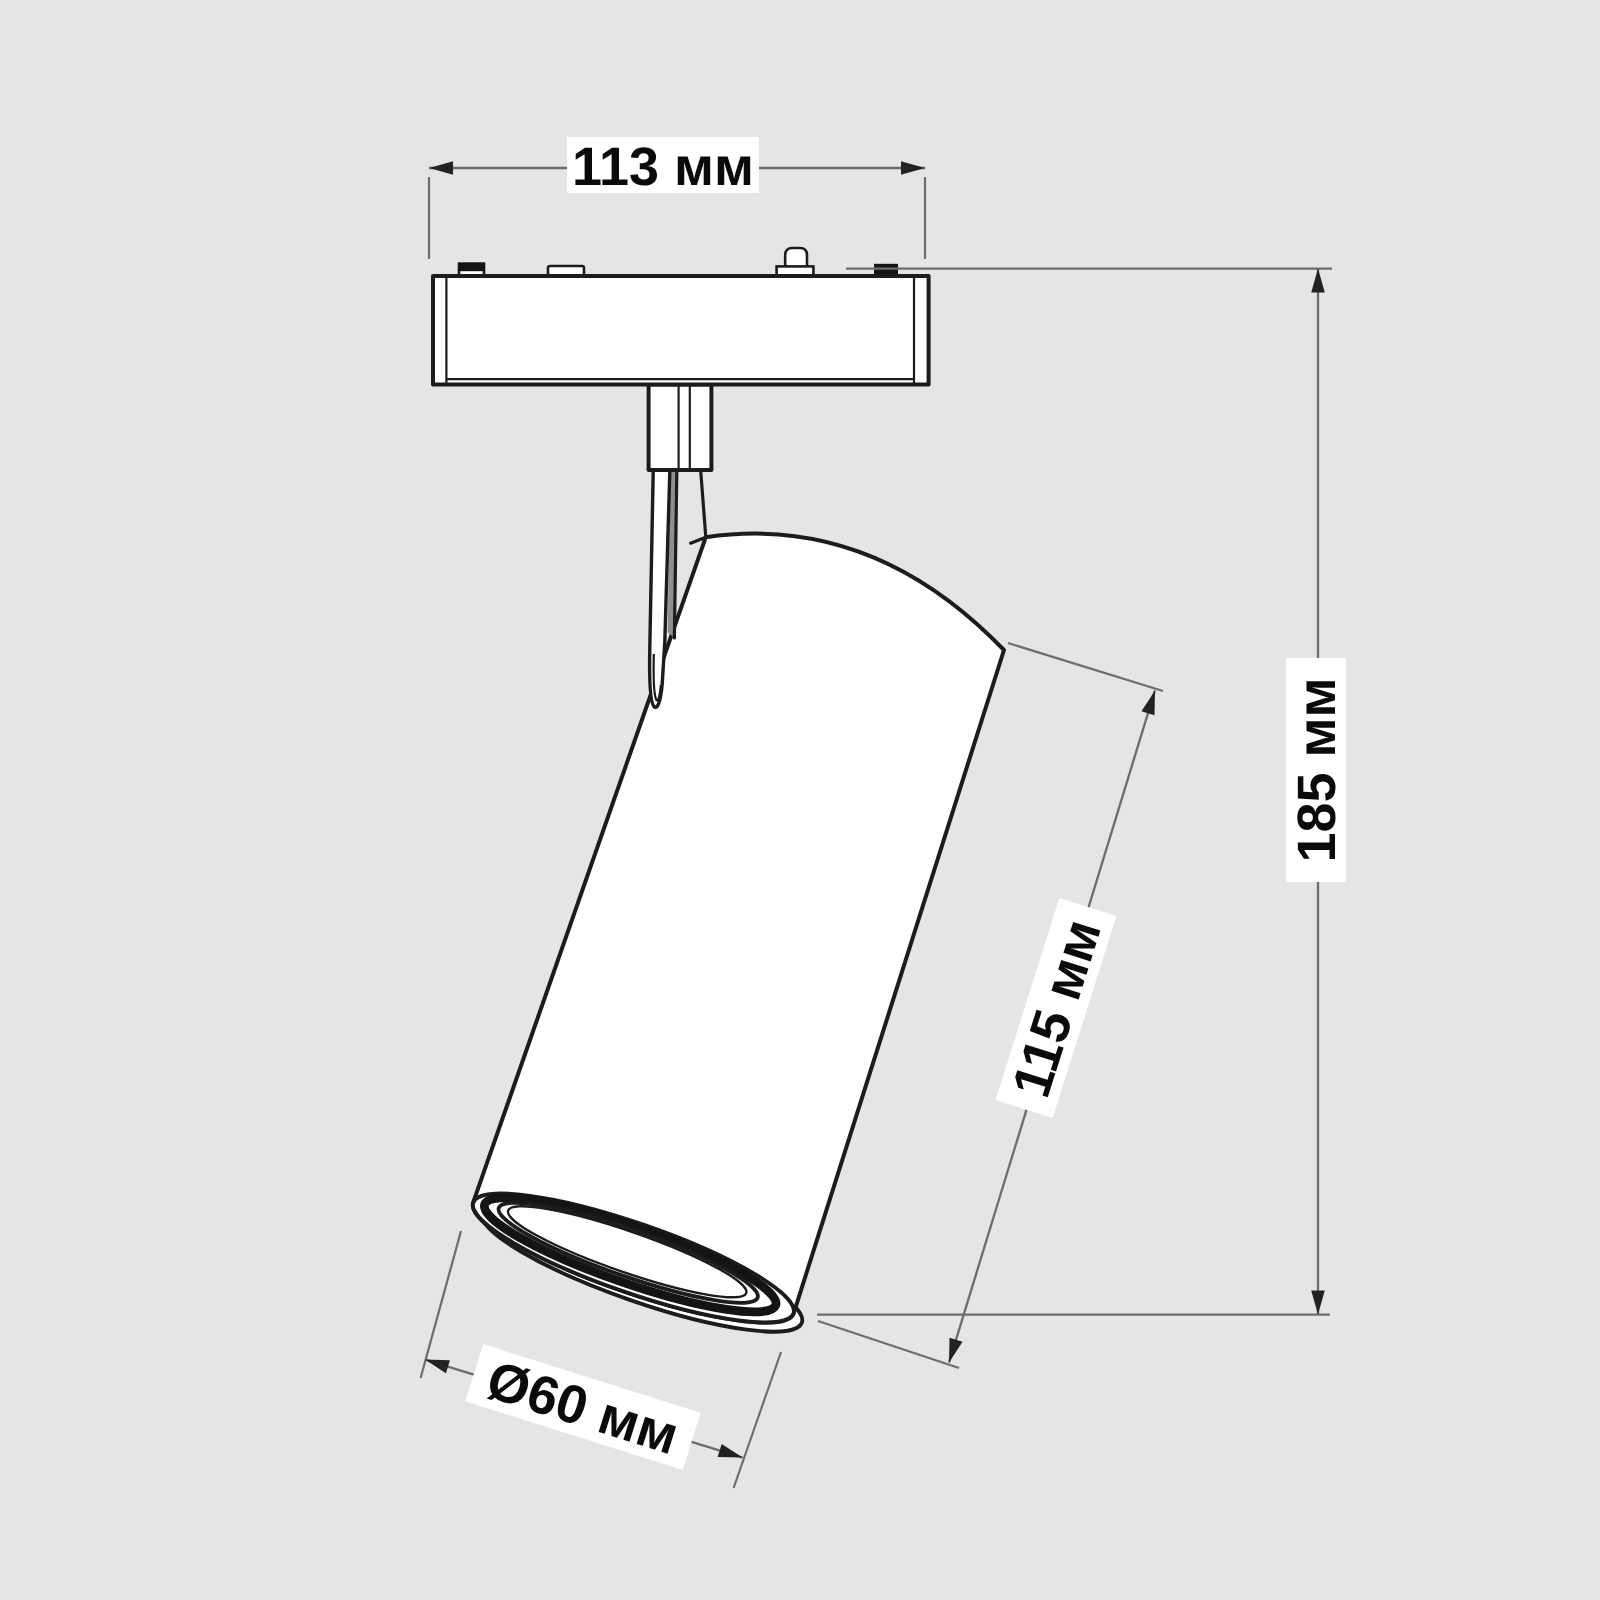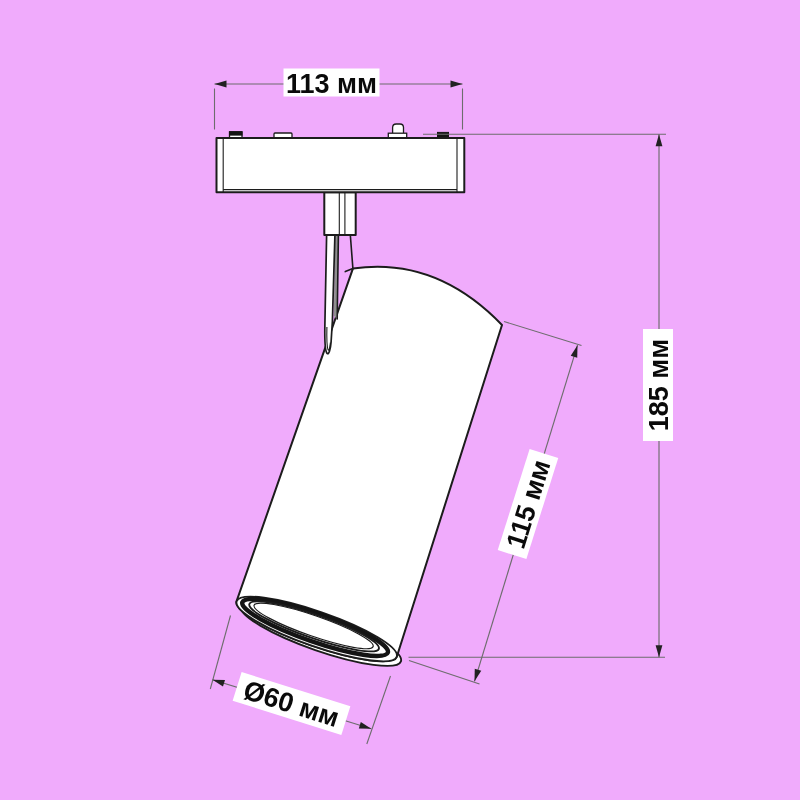--- a/index.html
+++ b/index.html
@@ -8,21 +8,21 @@
     padding: 0;
     background: #ffffff;
     width: 800px;
     height: 800px;
     overflow: hidden;
     font-family: "Liberation Sans", sans-serif;
   }
   .drawing-canvas {
     width: 800px;
     height: 800px;
-    background: #f0abfc;
+    background: #e5e5e5;
   }
   
   .outline      { fill: #ffffff; stroke: #1c1c1c; stroke-width: 2;   stroke-linejoin: round; }
   .outline-thin { fill: #ffffff; stroke: #1c1c1c; stroke-width: 1.3; }
   .edge         { fill: none;    stroke: #1c1c1c; stroke-width: 1.6; stroke-linecap: round; }
   .edge-thin    { fill: none;    stroke: #1c1c1c; stroke-width: 1.1; }
   .ring-outer   { fill: #ffffff; stroke: #1c1c1c; stroke-width: 1.9; }
   .ring-thick   { fill: none;    stroke: #141414; stroke-width: 4.4; }
   .ring-mid     { fill: none;    stroke: #1c1c1c; stroke-width: 1.9; }
   .ring-thin    { fill: none;    stroke: #1c1c1c; stroke-width: 1.2; }

